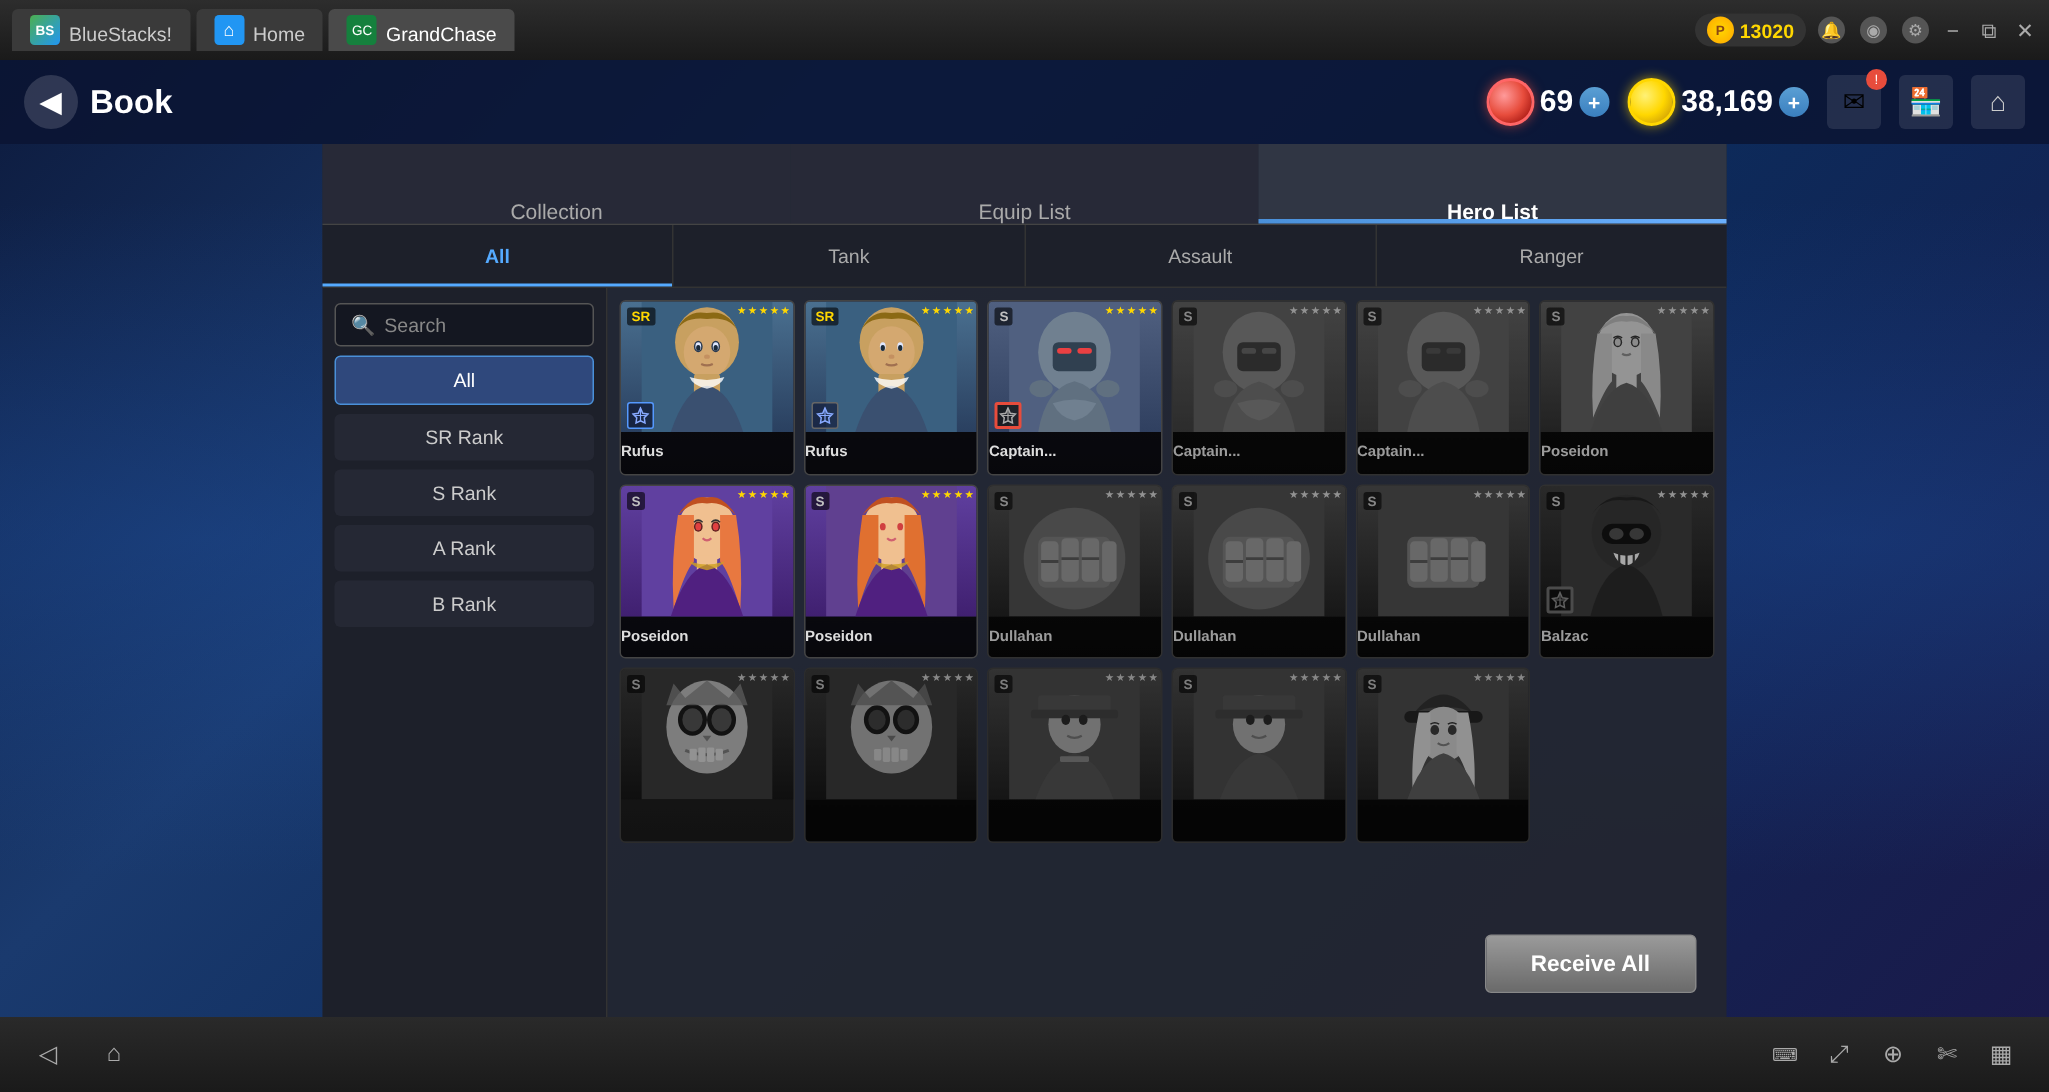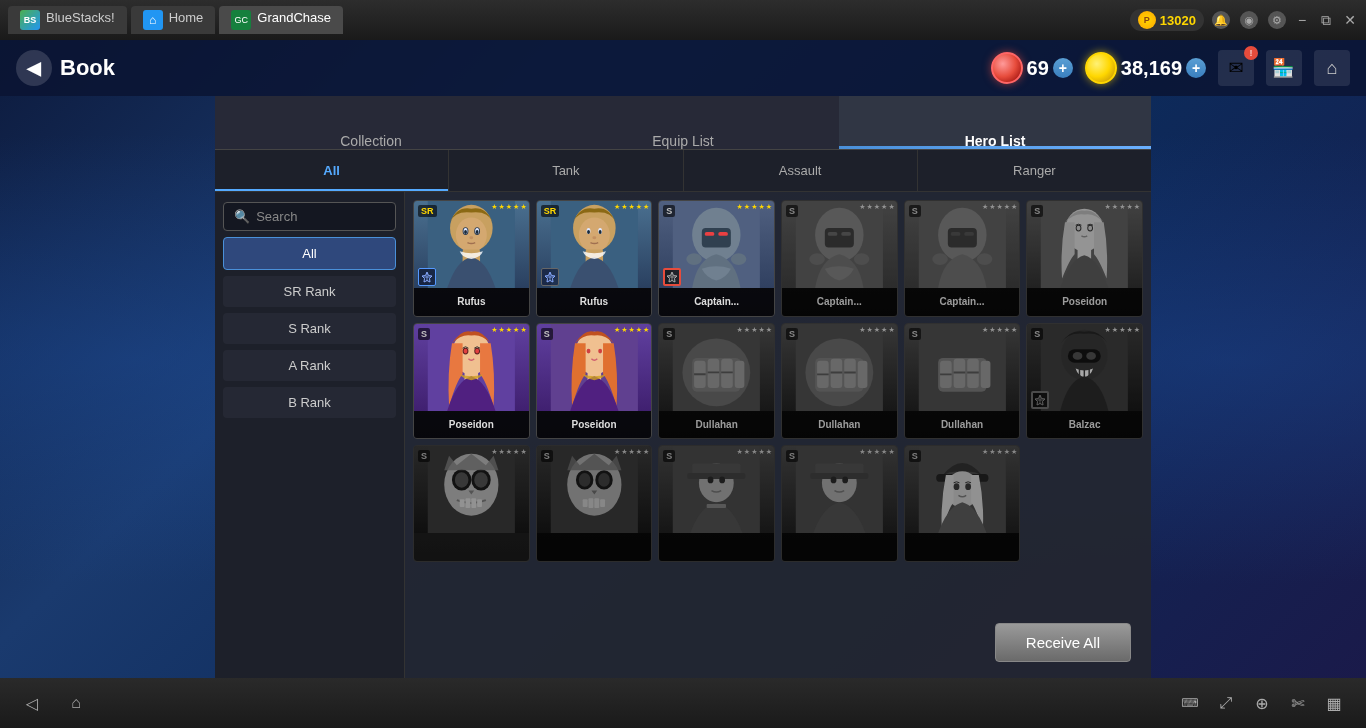--- a/index.html
+++ b/index.html
@@ -23,21 +23,21 @@
       position: relative;
       z-index: 100;
     }
     .title-bar-left {
       display: flex;
       align-items: center;
       gap: 4px;
     }
     .app-tab {
       display: flex;
-      align-items: flex-start;
+      align-items: flex-end;
       gap: 6px;
       padding: 4px 12px;
       background: #3a3a3a;
       border-radius: 4px 4px 0 0;
       color: #ccc;
       font-size: 13px;
     }
     .app-tab.active {
       background: #4a4a4a;
       color: #fff;
@@ -416,21 +416,21 @@
       background: linear-gradient(135deg, #2a3050, #1a2040);
       position: relative;
       overflow: hidden;
     }
     .hero-card-bottom {
       width: 100%;
       height: 24%;
       background: rgba(0,0,0,0.7);
       display: flex;
       align-items: center;
-      justify-content: center;
+      justify-content: flex-start;
       font-size: 10px;
       color: #ddd;
       font-weight: bold;
     }
     .rank-badge {
       position: absolute;
       top: 4px;
       left: 4px;
       font-size: 9px;
       font-weight: bold;
@@ -454,21 +454,21 @@
     .receive-all-btn {
       position: absolute;
       bottom: 16px;
       right: 20px;
       background: linear-gradient(to bottom, #9a9a9a, #6a6a6a);
       border: 1px solid #888;
       border-radius: 4px;
       padding: 10px 30px;
       color: white;
       font-size: 15px;
-      font-weight: normal;
+      font-weight: bold;
       cursor: pointer;
     }
 
     
     .taskbar {
       position: absolute;
       bottom: 0;
       left: 0;
       right: 0;
       height: 50px;

